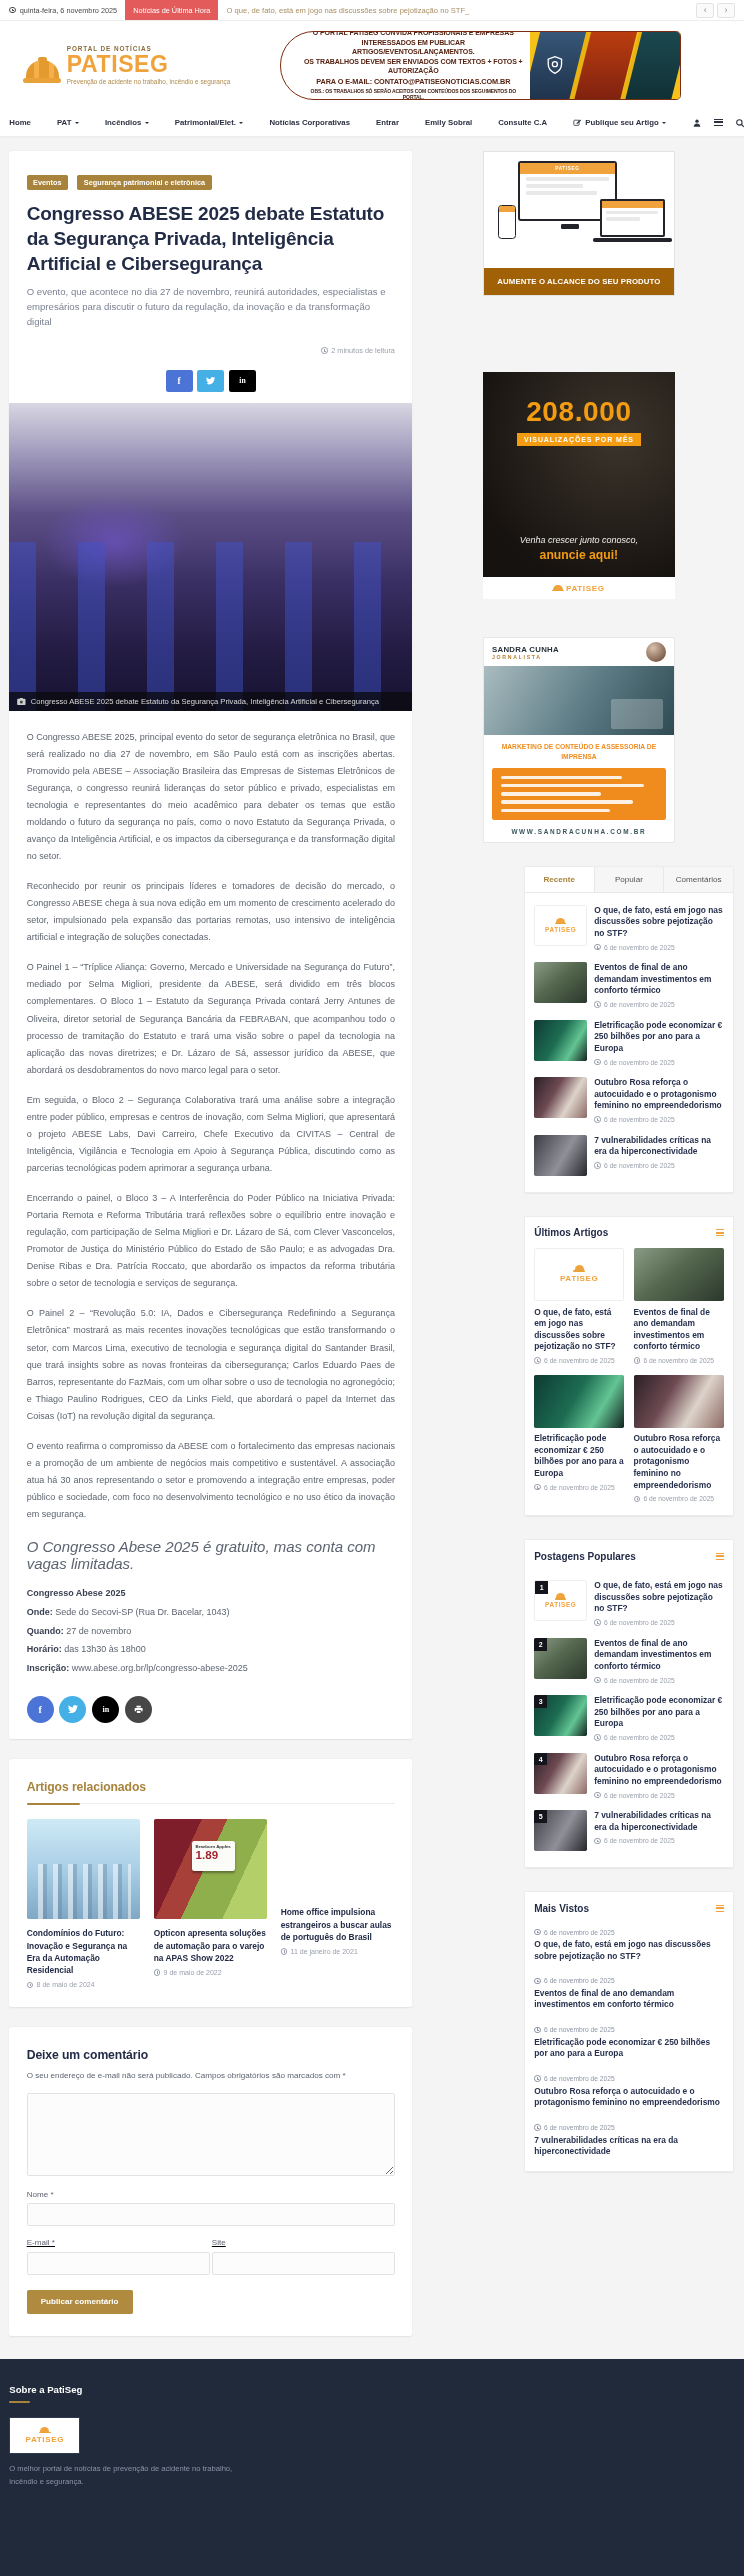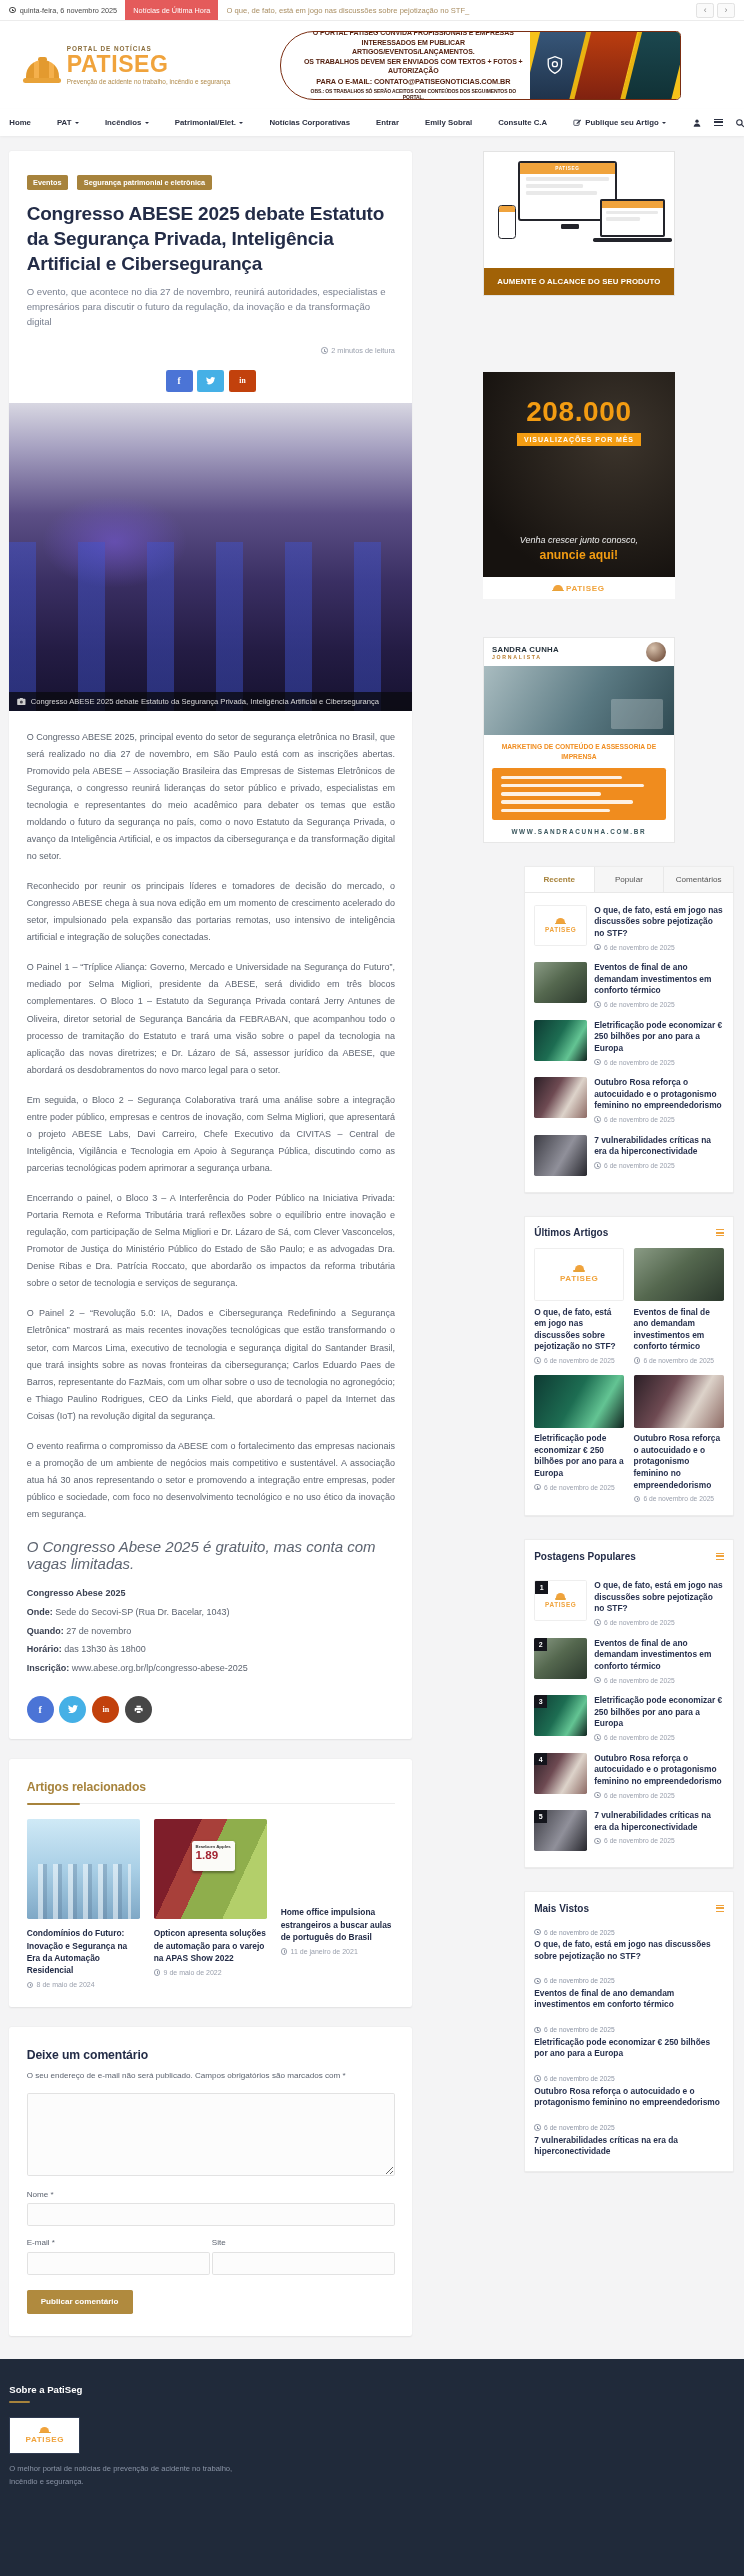--- a/index.html
+++ b/index.html
@@ -48,21 +48,21 @@
   .main-col{width:403px;flex:none;}
   .card{background:#fff;border-radius:2.3px;box-shadow:0 0.6px 1.7px rgba(0,0,0,.08);}
   
   .article-card{padding:24.4px 17.4px 16.3px;}
   .badge{display:inline-block;background:#a7833c;color:#fff;font-size:7.3px;font-weight:700;padding:2.9px 6.4px;border-radius:1.7px;margin-right:7px;cursor:pointer;}
   h1.a-title{font-size:19px;line-height:1.32;color:#232c47;margin:10.5px 0 9.3px;font-weight:800;letter-spacing:-0.2px;}
   .a-sub{font-size:9.6px;color:#7b8291;line-height:1.55;}
   .a-meta{display:flex;justify-content:flex-end;align-items:center;gap:3.5px;color:#9aa0ad;font-size:7.3px;margin-top:16.3px;}
   .share-sq{display:flex;justify-content:center;gap:4.7px;margin:15px 0 11.6px;}
   .sq{width:27px;height:21.5px;border-radius:2.3px;color:#fff;display:flex;align-items:center;justify-content:center;font-weight:700;font-size:9.3px;cursor:pointer;font-family:"Liberation Serif",serif;}
-  .bg-fb{background:#4b74d6;}.bg-tw{background:#45b0e6;}.bg-li{background:#c2410c;}
+  .bg-fb{background:#4b74d6;}.bg-tw{background:#45b0e6;}.bg-li{background:#000000;}
   .a-image{height:308px;margin:0 -17.4px 17.4px;position:relative;background:linear-gradient(180deg,#d8d7e2 0%,#a8a3c2 14%,#5c4f86 36%,#3a2f63 58%,#241c44 80%,#161230 100%);}
   .a-image .cols{position:absolute;left:0;right:0;top:45%;bottom:0;background:repeating-linear-gradient(90deg,rgba(64,84,208,.45) 0 27px,rgba(20,16,52,.0) 27px 69px);}
   .a-image .glow{position:absolute;left:8%;top:30%;width:36%;height:30%;background:radial-gradient(closest-side,rgba(120,90,220,.55),rgba(0,0,0,0));}
   .caption{position:absolute;left:0;right:0;bottom:0;background:rgba(10,10,16,.78);color:#d9d9d9;font-size:7.6px;padding:5.2px 8.1px;display:flex;align-items:center;gap:4.7px;}
   .a-body p{font-size:9px;line-height:1.9;color:#5d6470;text-align:justify;margin:0 0 12.8px;}
   .a-note{font-style:italic;font-size:15px;color:#5d6470;margin:15px 0 15px;}
   .event-block p{margin:0 0 5.2px;font-size:9px;color:#5d6470;line-height:1.5;}
   .event-block strong{color:#3a4152;}
   .share-round{display:flex;gap:5.8px;margin-top:20px;}
   .rc{width:27px;height:27px;border-radius:50%;color:#fff;display:flex;align-items:center;justify-content:center;font-weight:700;font-size:10px;cursor:pointer;font-family:"Liberation Serif",serif;}
@@ -84,21 +84,21 @@
   .price-tag .pt-price{font-size:11.6px;font-weight:800;color:#a32633;line-height:1.1;}
   .rel-title{font-size:8.4px;font-weight:700;color:#232c47;line-height:1.45;}
   .rel-date{font-size:7px;color:#9aa0ad;margin-top:5.2px;display:flex;align-items:center;gap:3.5px;}
   .rel-item.no-img .rel-title{margin-top:87px;}
   
   .comment-card{margin-top:20px;padding:21px 17.4px 22px;}
   .c-note{font-size:8.1px;color:#5d6470;margin:9.3px 0 12.8px;}
   .c-textarea{width:100%;height:83px;border:0.6px solid #e2e2e2;background:#fcfcfc;border-radius:1.7px;resize:vertical;}
   .f-label{display:block;font-size:8.1px;color:#5d6470;margin:11.6px 0 4.7px;}
   .f-input{width:100%;height:23px;border:0.6px solid #e2e2e2;background:#fcfcfc;border-radius:1.7px;padding:0 5.8px;font-size:8.1px;}
-  .f-row{display:flex;gap:2px;}
+  .f-row{display:flex;gap:2px;text-decoration:underline;}
   .f-col{flex:1;}
   .submit-btn{margin-top:15px;background:#b08a3e;color:#fff;border:none;border-radius:1.7px;font-size:8.1px;font-weight:700;padding:7.6px 14px;cursor:pointer;font-family:"Liberation Sans",sans-serif;}
   
   .side-col{width:310px;flex:none;}
   .ad{width:192px;margin:0 auto;cursor:pointer;}
   .ad1{height:145px;background:#fff;border:0.6px solid #e3e3e3;display:flex;flex-direction:column;margin-bottom:76px;}
   .ad1-art{flex:1;position:relative;}
   .monitor{position:absolute;left:34px;top:9.3px;width:99px;height:60px;background:#fff;border:2.9px solid #23242b;border-radius:2.9px;overflow:hidden;}
   .monitor::after{content:"";position:absolute;}
   .m-head{height:10.5px;background:#f0a33c;color:#fff;font-size:4.7px;font-weight:800;display:flex;align-items:center;justify-content:center;letter-spacing:0.6px;}

